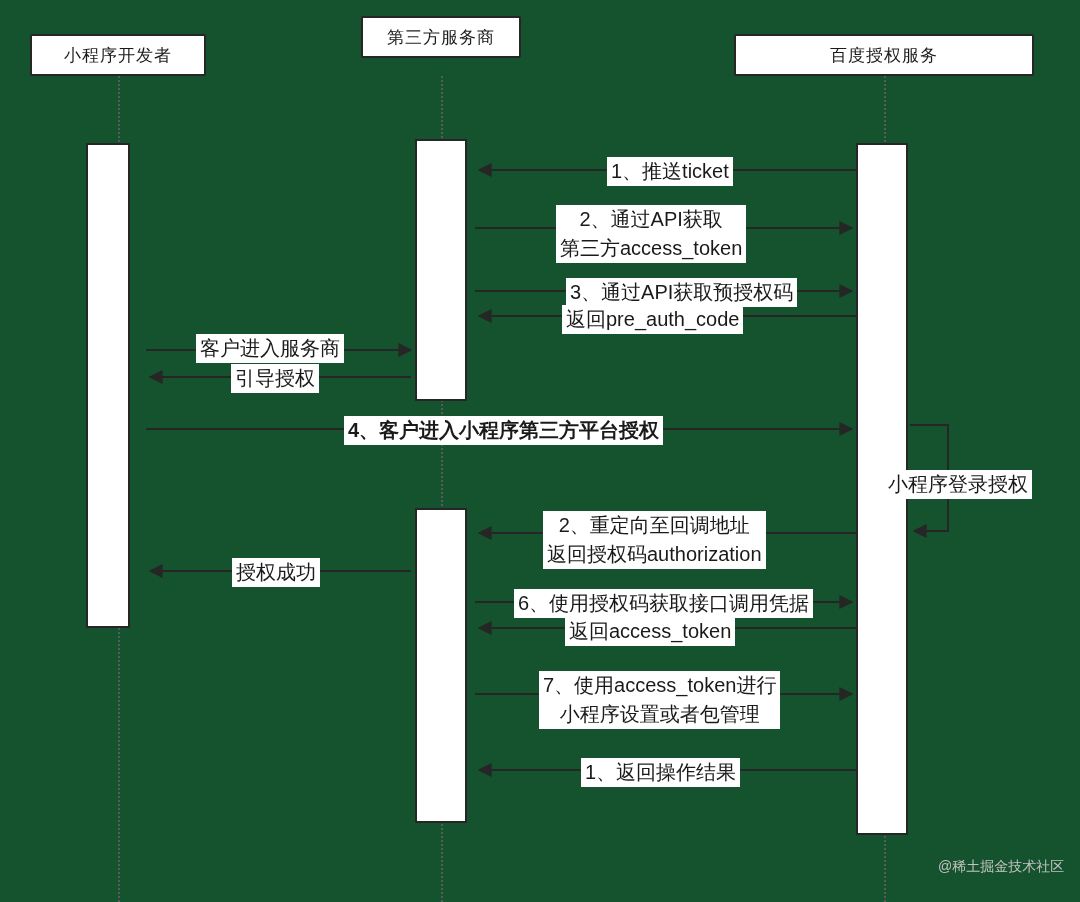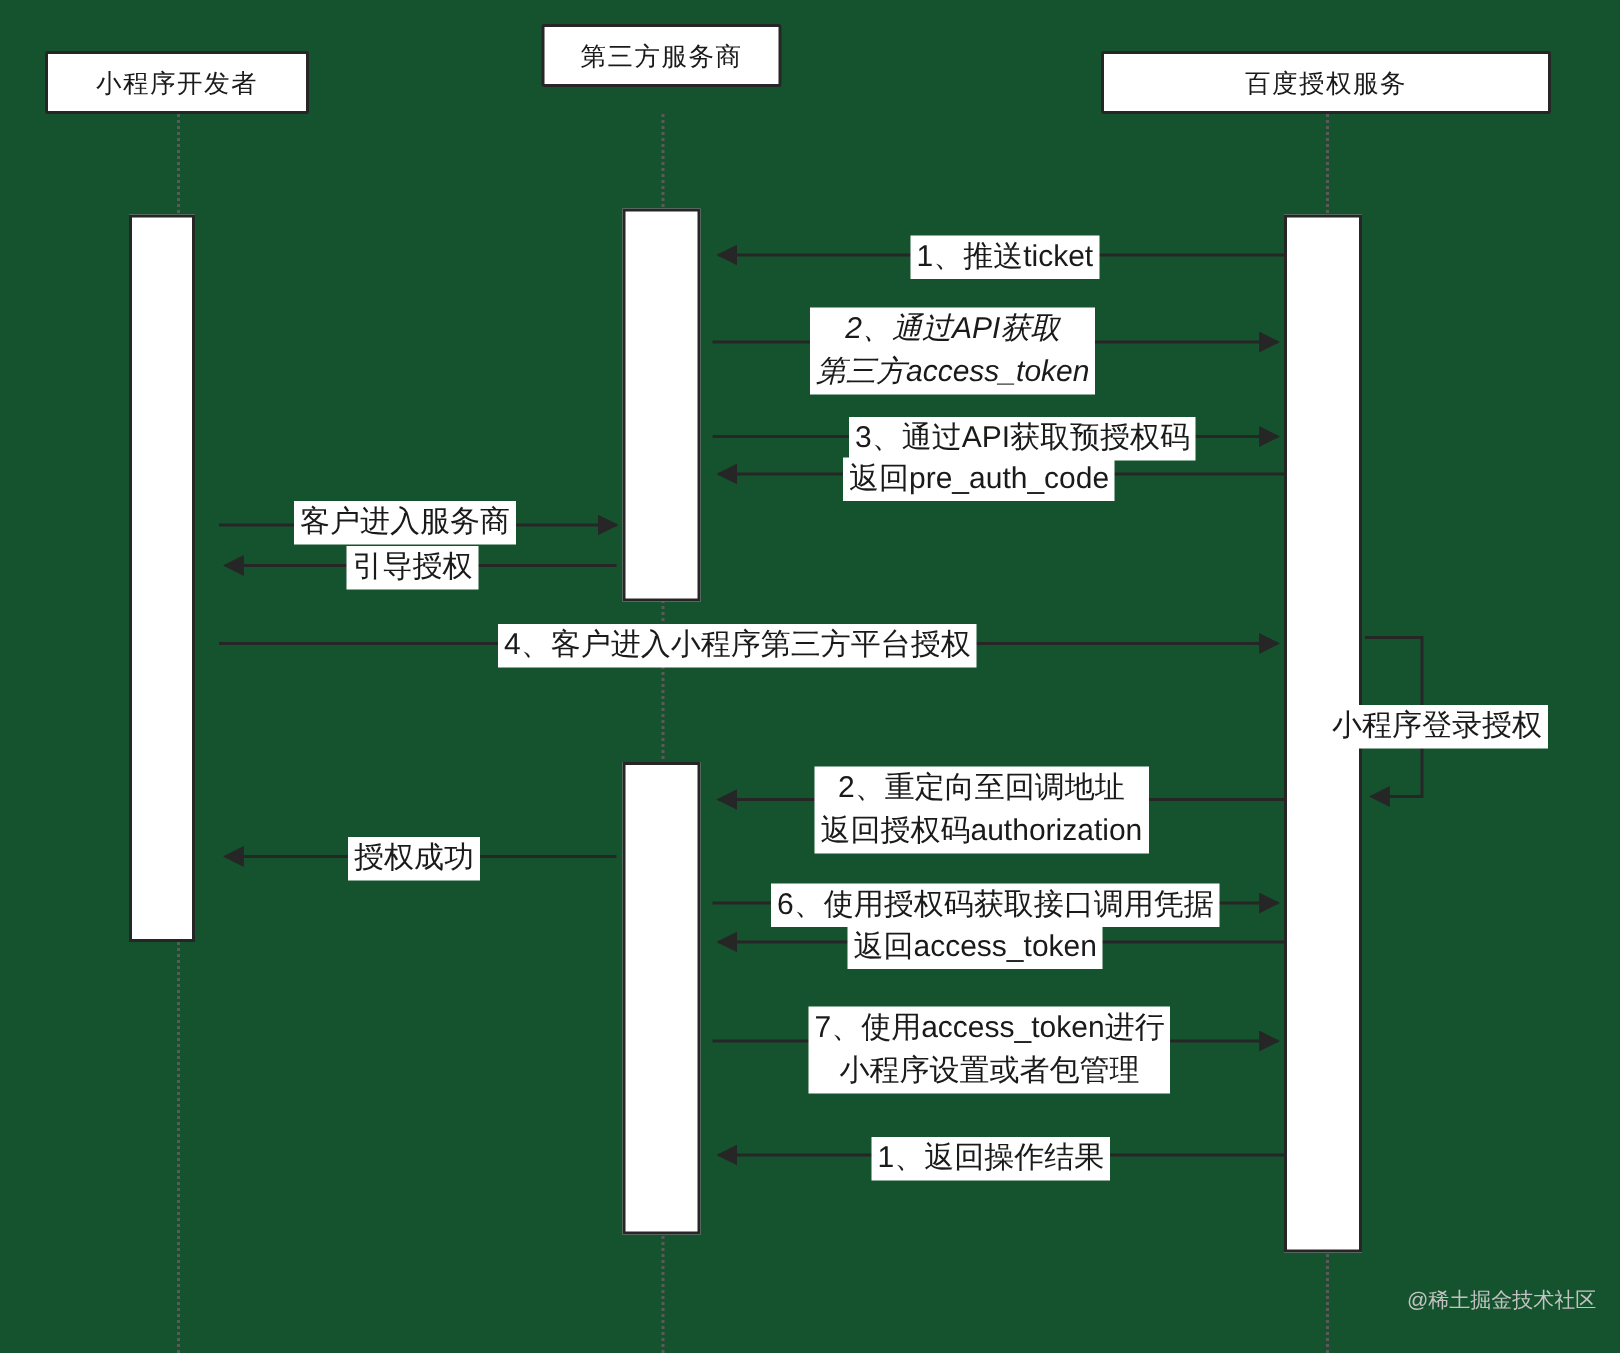--- a/index.html
+++ b/index.html
@@ -129,42 +129,42 @@
 
     <line class="aline" x1="475" y1="694" x2="852" y2="694" marker-end="url(#ah)"></line>
 
     <line class="aline" x1="856" y1="770" x2="479" y2="770" marker-end="url(#ah)"></line>
   </svg>
 
   <div class="msg-label" style="left:607px; top:157px;">
     <div>1、推送ticket</div>
   </div>
 
-  <div class="msg-label" style="left:540px; top:205px;font-style:italic;">
+  <div class="msg-label" style="left:556px; top:205px;">
     <div>2、通过API获取</div>
     <div>第三方access_token</div>
   </div>
 
   <div class="msg-label" style="left:541px; top:278px;margin-left:25px;">
     <div>3、通过API获取预授权码</div>
   </div>
 
   <div class="msg-label" style="left:562px; top:305px;">
     <div>返回pre_auth_code</div>
   </div>
 
   <div class="msg-label" style="left:196px; top:334px;">
     <div>客户进入服务商</div>
   </div>
 
   <div class="msg-label" style="left:231px; top:364px;">
     <div>引导授权</div>
   </div>
 
-  <div class="msg-label" style="left:332px; top:416px;">
+  <div class="msg-label" style="left:344px; top:416px;font-weight:bold;">
     <div>4、客户进入小程序第三方平台授权</div>
   </div>
 
   <div class="msg-label" style="left:884px; top:470px;">
     <div>小程序登录授权</div>
   </div>
 
   <div class="msg-label" style="left:543px; top:511px;">
     <div>2、重定向至回调地址</div>
     <div>返回授权码authorization</div>

